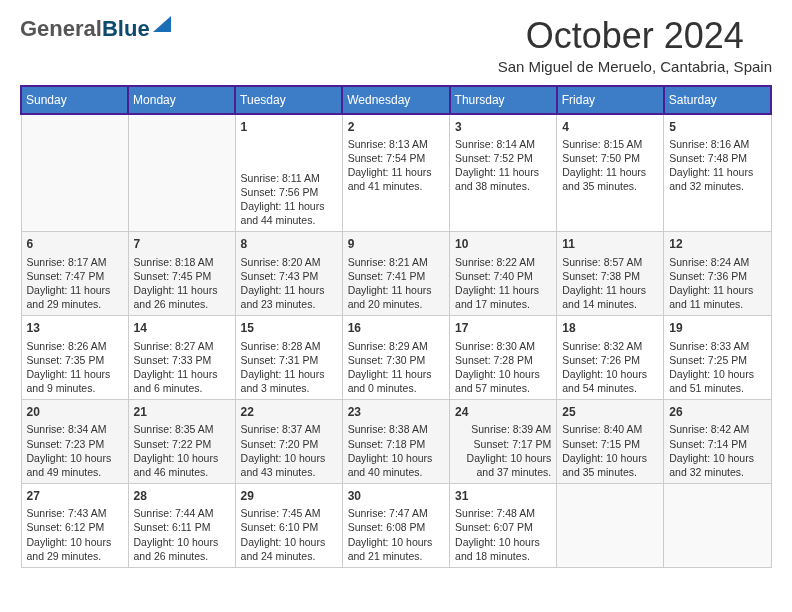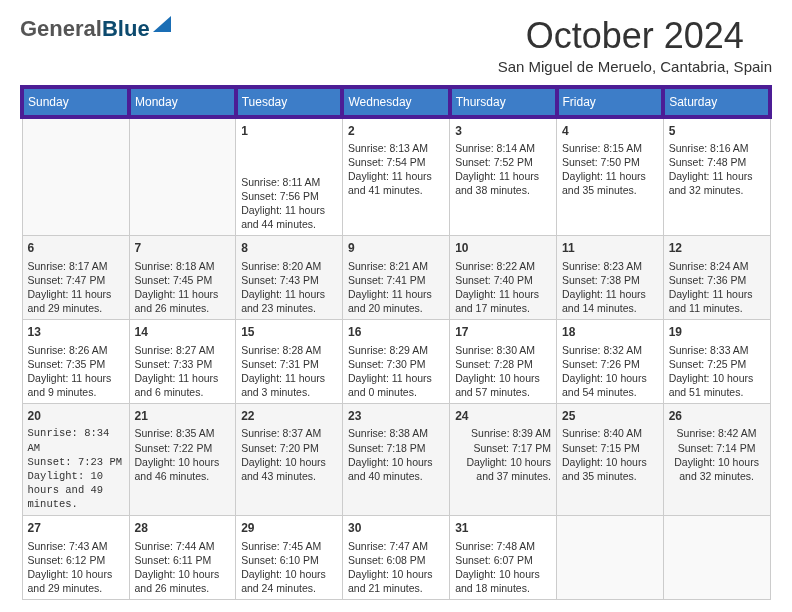--- a/index.html
+++ b/index.html
@@ -40,21 +40,21 @@
       border-collapse: collapse;
       font-size: 11px;
     }
     .calendar th {
       background-color: #3d7dc8;
       color: #fff;
       padding: 6px 4px;
       text-align: left;
       font-size: 12px;
       font-weight: normal;
-      border: 4px solid #4c1d95;
+      border: 2px solid #4c1d95;
     }
     .calendar td {
       border: 1px solid #ccc;
       vertical-align: top;
       padding: 4px 5px;
       min-height: 70px;
       width: 108px;
       background: #fff;
       color: #333;
       line-height: 1.35;
@@ -191,21 +191,21 @@
 Daylight: 11 hours and 20 minutes.</div>
         </td>
         <td>
           <span class="day-num">10</span>
           <div class="day-info" style="white-space: pre-line;">Sunrise: 8:22 AM
 Sunset: 7:40 PM
 Daylight: 11 hours and 17 minutes.</div>
         </td>
         <td>
           <span class="day-num">11</span>
-          <div class="day-info" style="white-space: pre-line;">Sunrise: 8:23 AM
+          <div class="day-info" style="white-space: pre-line;">Sunrise: 8:57 AM
 Sunset: 7:38 PM
 Daylight: 11 hours and 14 minutes.</div>
         </td>
         <td>
           <span class="day-num">12</span>
           <div class="day-info" style="white-space: pre-line;">Sunrise: 8:24 AM
 Sunset: 7:36 PM
 Daylight: 11 hours and 11 minutes.</div>
         </td>
       </tr>
@@ -249,21 +249,21 @@
         <td>
           <span class="day-num">19</span>
           <div class="day-info" style="white-space: pre-line;">Sunrise: 8:33 AM
 Sunset: 7:25 PM
 Daylight: 10 hours and 51 minutes.</div>
         </td>
       </tr>
       <tr>
         <td>
           <span class="day-num">20</span>
-          <div class="day-info" style="white-space: pre-line; font-family: Liberation Mono, monospace;">Sunrise: 8:34 AM
+          <div class="day-info" style="white-space: pre-line;">Sunrise: 8:34 AM
 Sunset: 7:23 PM
 Daylight: 10 hours and 49 minutes.</div>
         </td>
         <td>
           <span class="day-num">21</span>
           <div class="day-info" style="white-space: pre-line;">Sunrise: 8:35 AM
 Sunset: 7:22 PM
 Daylight: 10 hours and 46 minutes.</div>
         </td>
         <td>
@@ -285,21 +285,21 @@
 Daylight: 10 hours and 37 minutes.</div>
         </td>
         <td>
           <span class="day-num">25</span>
           <div class="day-info" style="white-space: pre-line;">Sunrise: 8:40 AM
 Sunset: 7:15 PM
 Daylight: 10 hours and 35 minutes.</div>
         </td>
         <td>
           <span class="day-num">26</span>
-          <div class="day-info" style="white-space: pre-line; text-align: center;">Sunrise: 8:42 AM
+          <div class="day-info" style="white-space: pre-line;">Sunrise: 8:42 AM
 Sunset: 7:14 PM
 Daylight: 10 hours and 32 minutes.</div>
         </td>
       </tr>
       <tr>
         <td>
           <span class="day-num">27</span>
           <div class="day-info" style="white-space: pre-line;">Sunrise: 7:43 AM
 Sunset: 6:12 PM
 Daylight: 10 hours and 29 minutes.</div>

